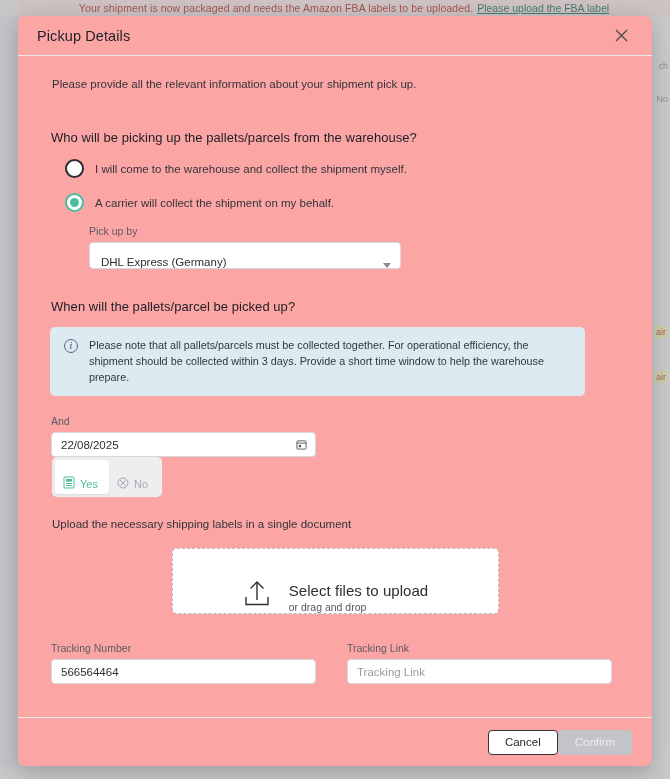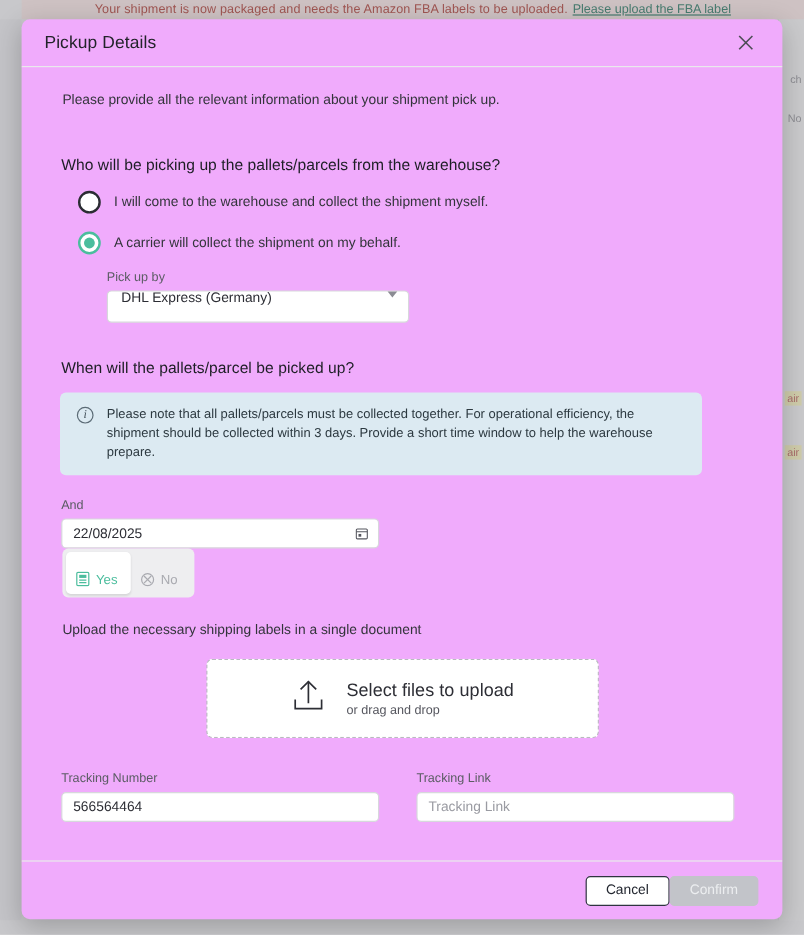--- a/index.html
+++ b/index.html
@@ -72,21 +72,21 @@
     background: rgba(120,120,126,0.34);
   }
 
   
   .modal {
     position: absolute;
     left: 18px;
     top: 16px;
     width: 634px;
     height: 750px;
-    background: #f0abfc;
+    background: #fca5a5;
     border-radius: 7px;
     box-shadow: 0 6px 22px rgba(0,0,0,0.22);
     display: flex;
     flex-direction: column;
     overflow: hidden;
   }
 
   .modal-header {
     height: 40px;
     flex: 0 0 40px;
@@ -160,27 +160,27 @@
   }
 
   
   .field-block { padding-left: 38px; margin-top: -2px; }
   .field-label {
     font-size: 10.5px;
     color: #5b5c64;
     margin-bottom: 5px;
   }
   .select-box {
-    width: 252px;
+    width: 312px;
     height: 27px;
     border: 1px solid #d7d8dc;
     border-radius: 4px;
     background: #fff;
     display: flex;
-    align-items: flex-start;
+    align-items: flex-end;
     padding: 0 9px 0 11px;
     cursor: pointer;
   }
   .select-value {
     font-size: 11.5px;
     color: #2c2d34;
     flex: 1 1 auto;
   }
   .caret {
     width: 0; height: 0;
@@ -278,21 +278,21 @@
   }
 
   
   .dropzone {
     margin: 18px auto 0 auto;
     width: 327px;
     height: 66px;
     border: 1.5px dashed #b9babf;
     border-radius: 5px;
     display: flex;
-    align-items: center;
+    align-items: flex-end;
     justify-content: center;
     gap: 17px;
     cursor: pointer;
     background: #fff;
   }
   .dz-text-main {
     font-size: 15px;
     color: #2d2e35;
     letter-spacing: .05px;
   }

